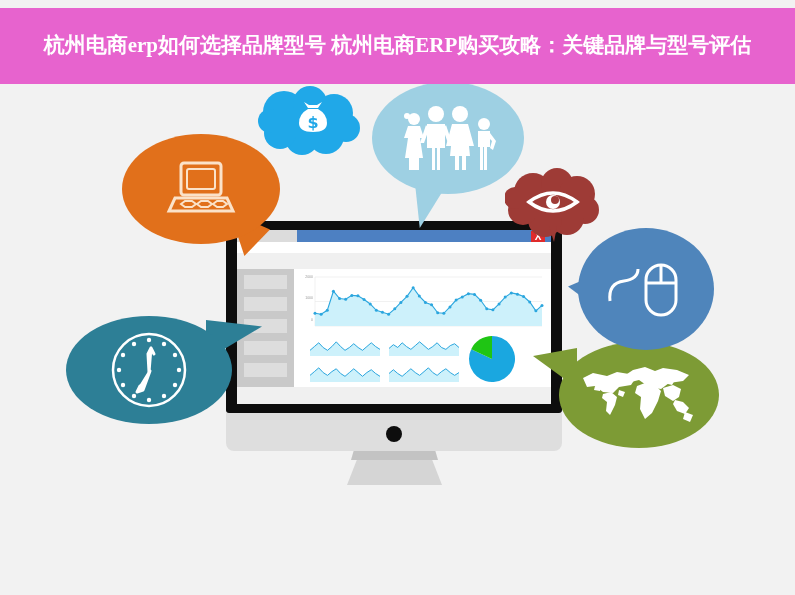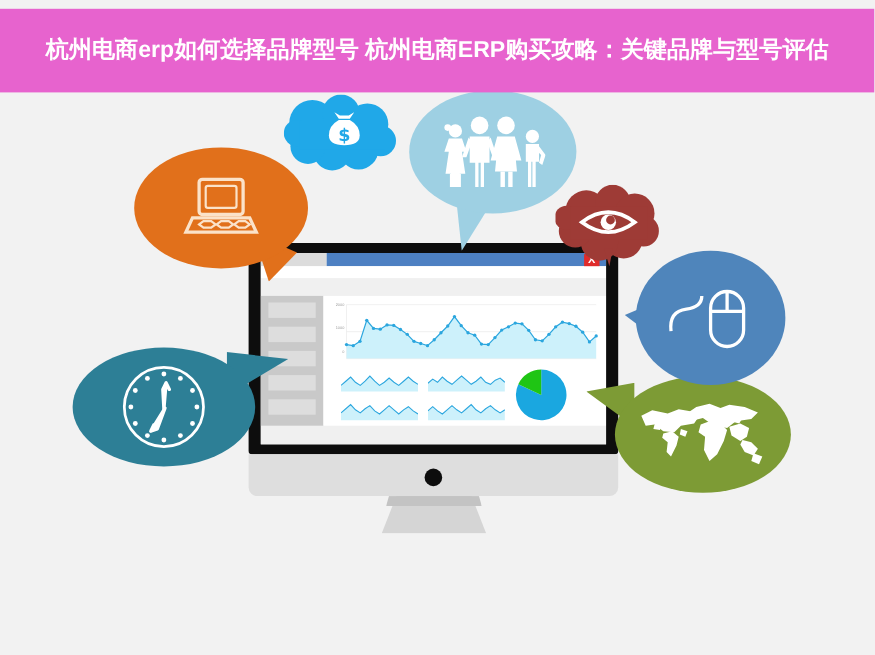--- a/index.html
+++ b/index.html
@@ -417,16 +417,16 @@
           <circle cx="16" cy="27" r="2.2"></circle>
             <circle cx="27" cy="16" r="2.2"></circle>
         </g>
         <path d="M42 44 L44 20 L47 26 L44 20 L41 26 Z" fill="#ffffff" stroke="#ffffff" stroke-width="3" stroke-linejoin="round"></path>
         <path d="M43 43 L30 64 L33 58 L30 64 L36 62 Z" fill="#ffffff" stroke="#ffffff" stroke-width="3" stroke-linejoin="round"></path>
       </svg>
     </div>
   </div>
 
   <div class="banner" style="background: rgb(231, 99, 206);">
-    <div class="banner-title" style="color: rgb(255, 255, 255);">杭州电商erp如何选择品牌型号 杭州电商ERP购买攻略：关键品牌与型号评估</div>
+    <div class="banner-title" style="color: rgb(255, 255, 255); font-family: Liberation Serif, serif;">杭州电商erp如何选择品牌型号 杭州电商ERP购买攻略：关键品牌与型号评估</div>
   </div>
 
 </div>
 
 </body></html>

